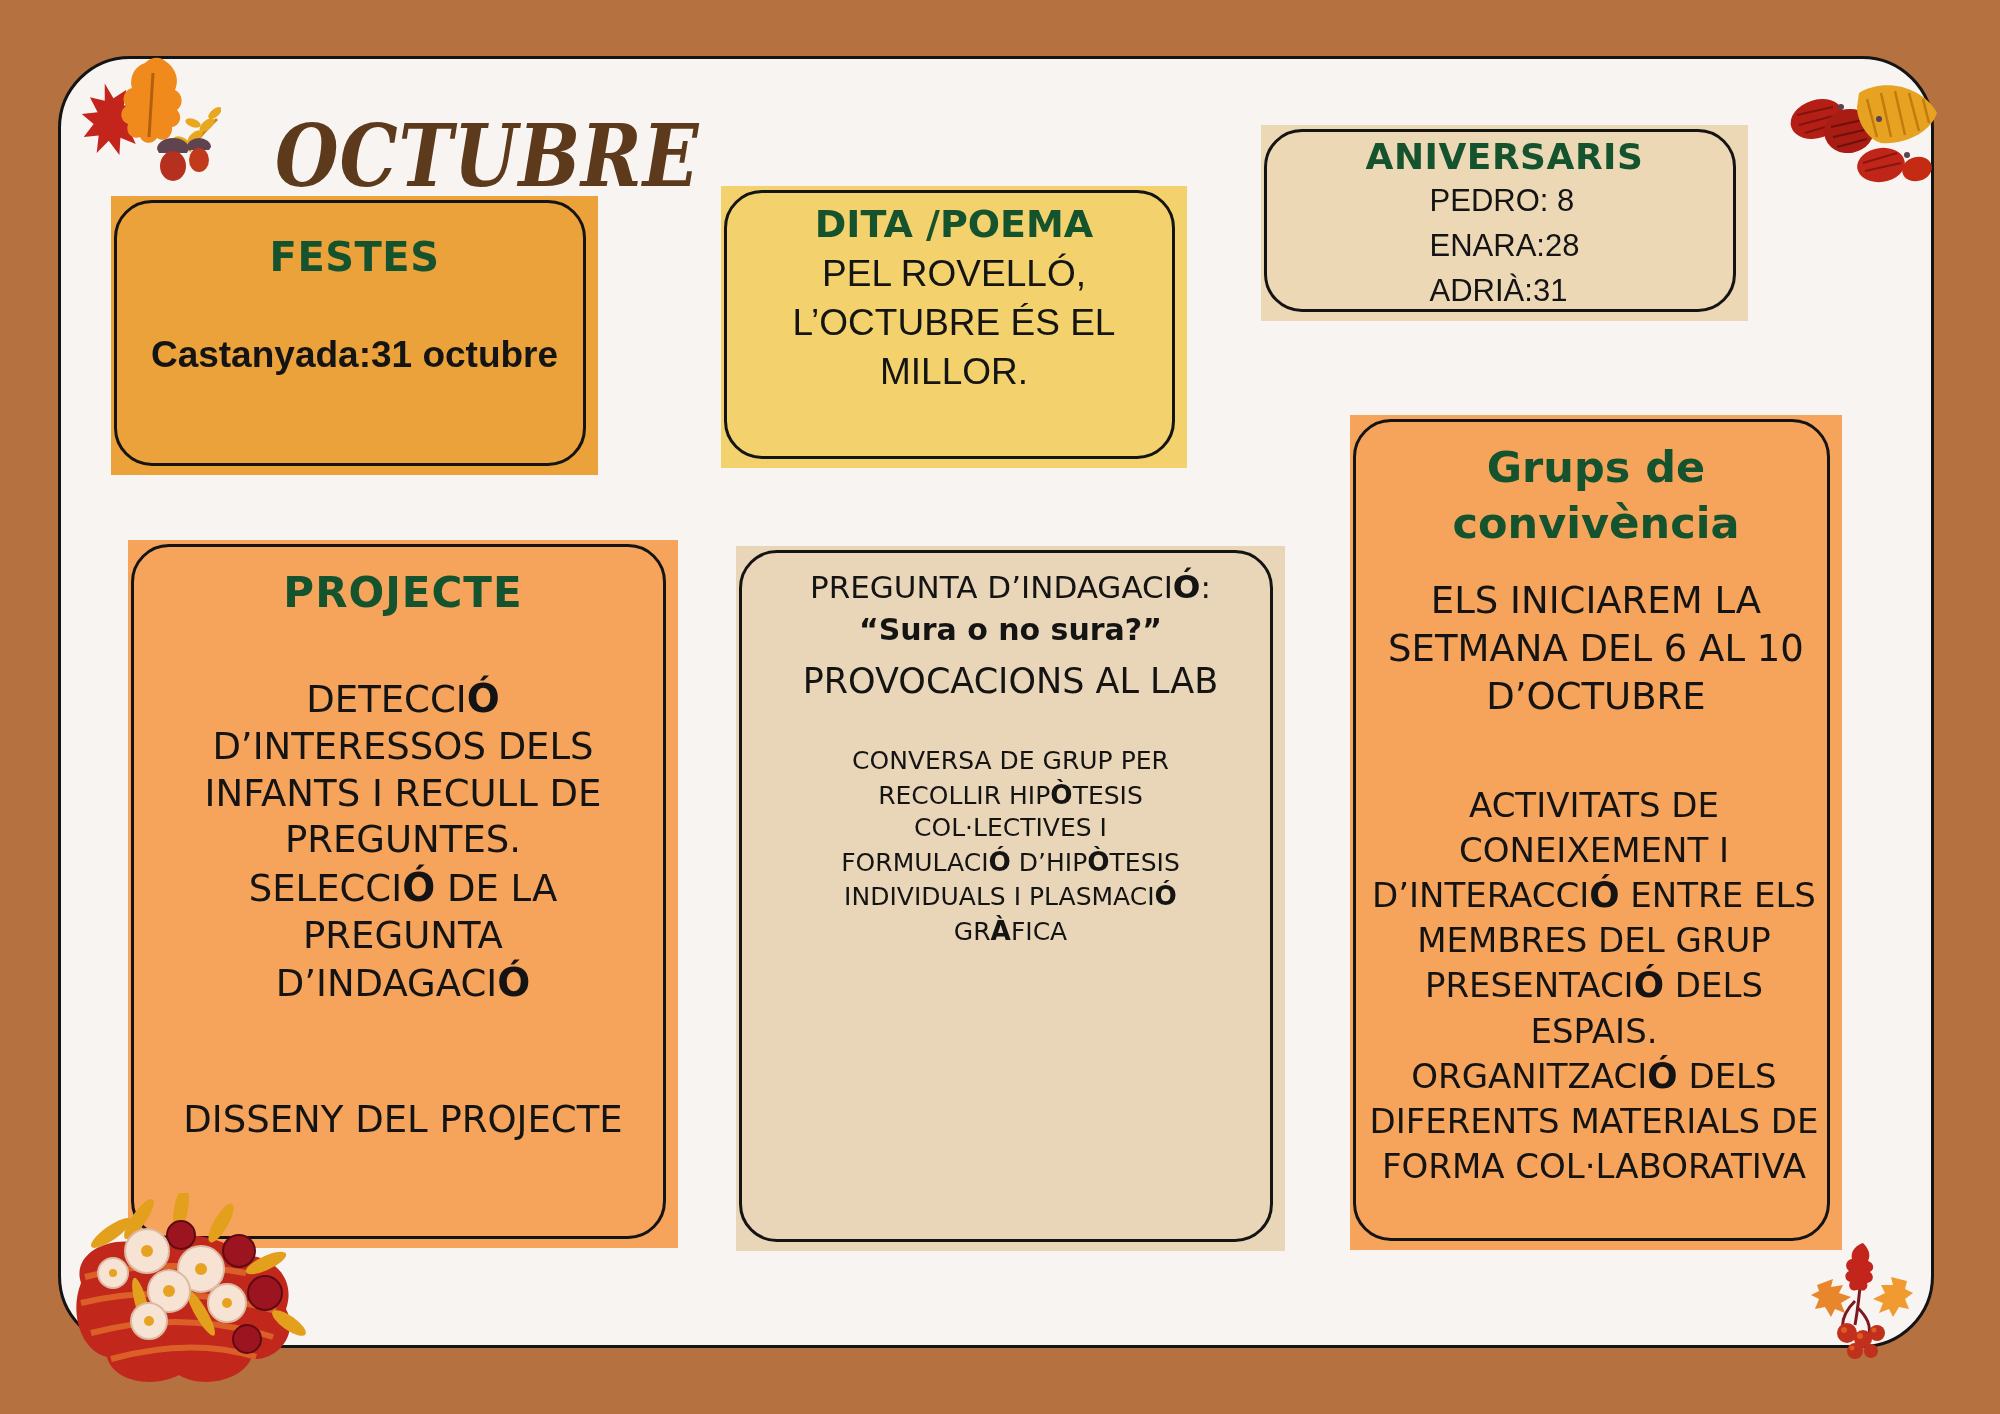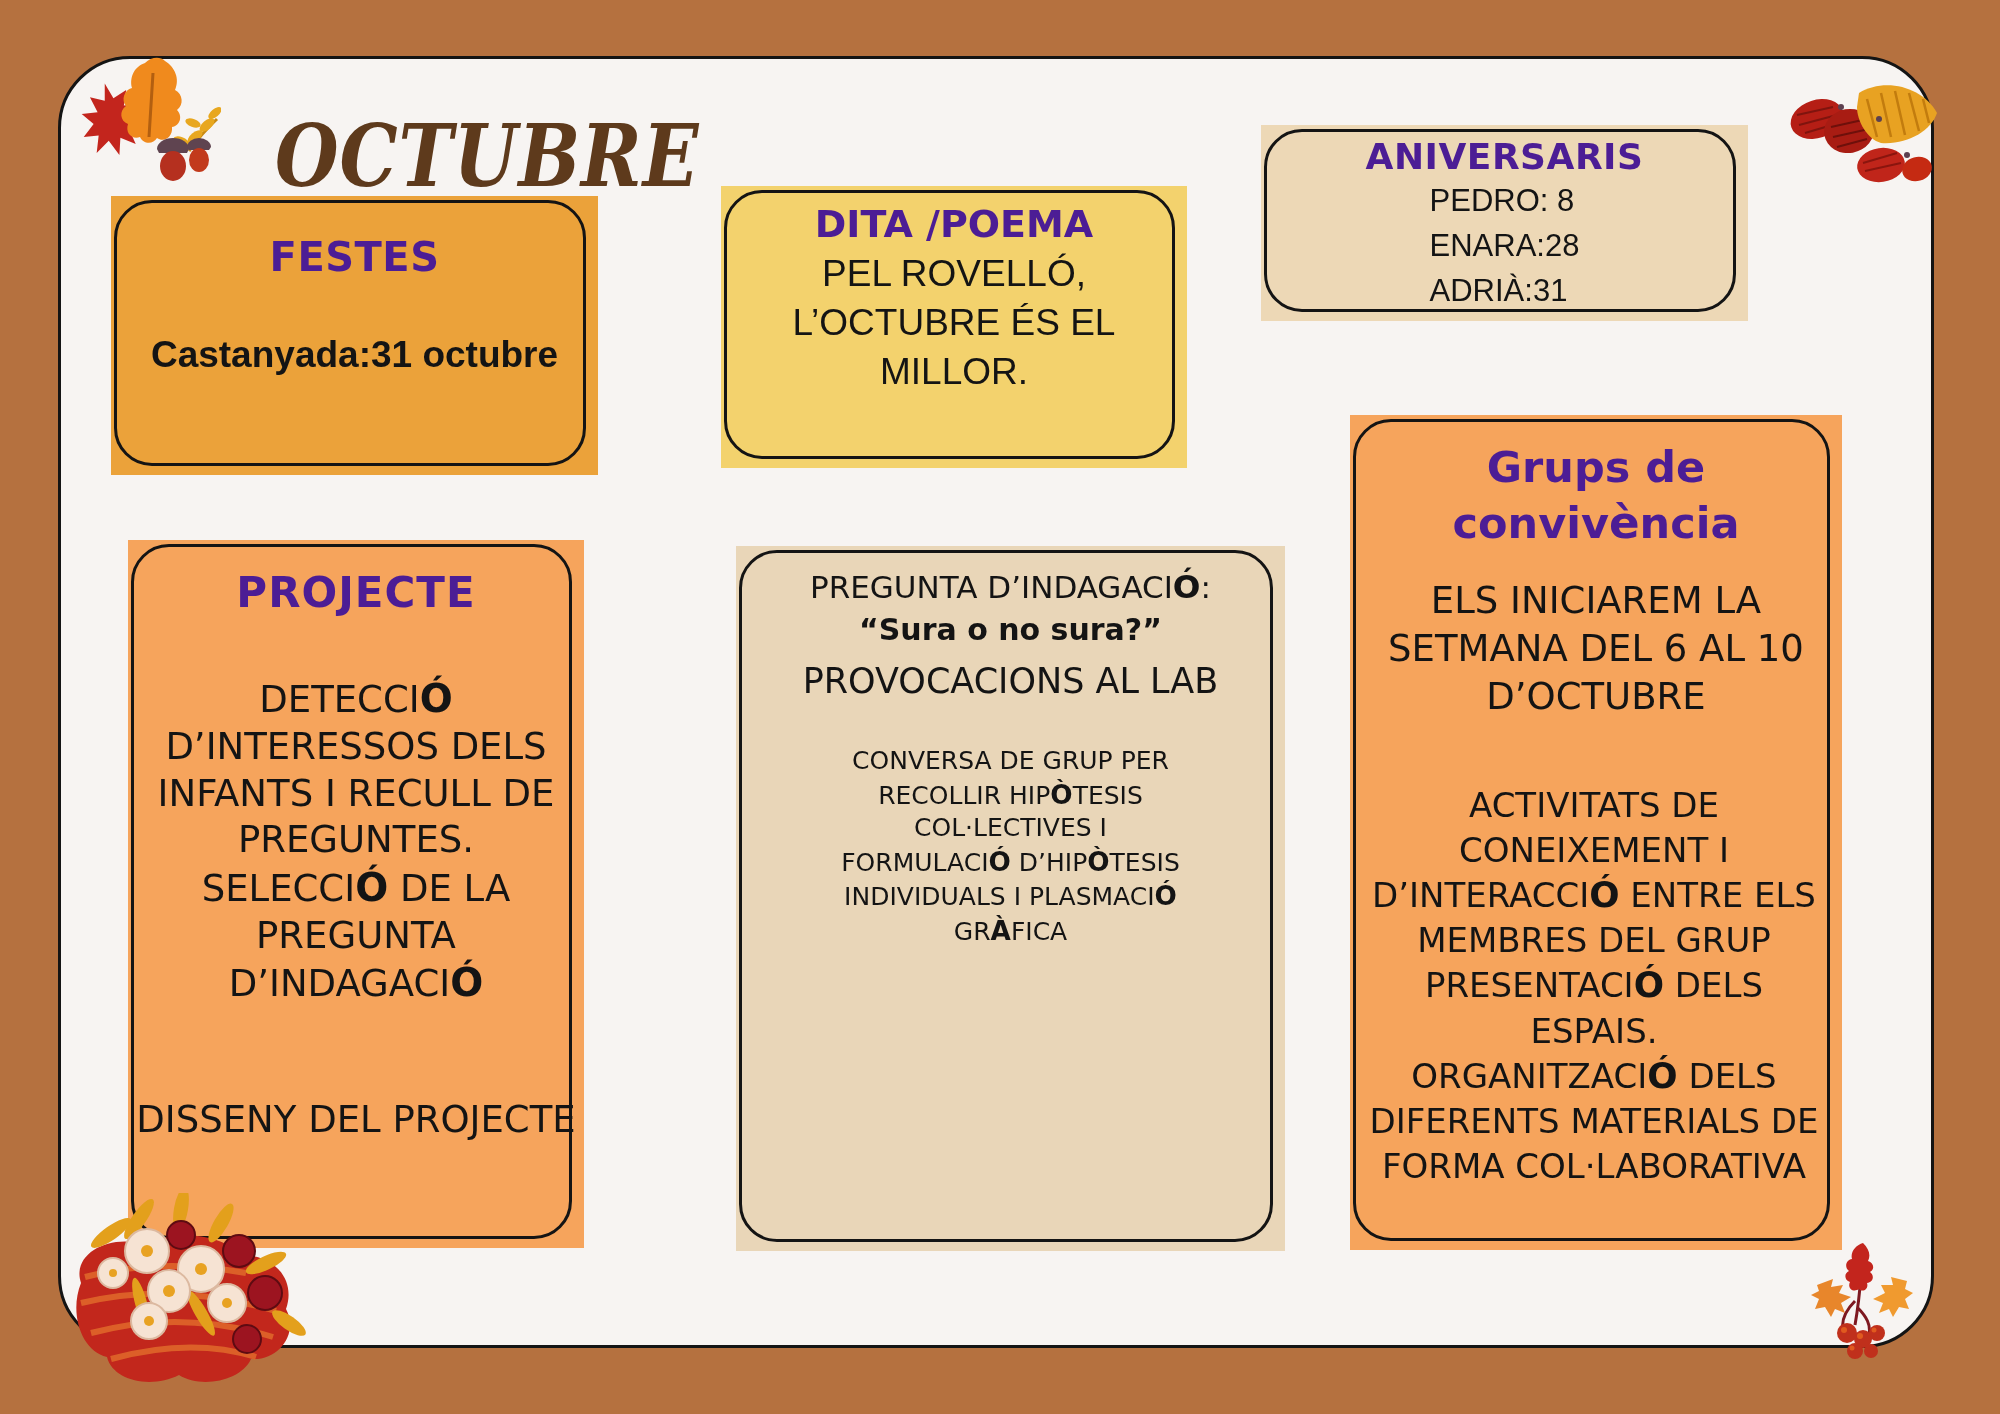--- a/index.html
+++ b/index.html
@@ -23,21 +23,21 @@
     transform:scaleX(.85);transform-origin:left top;white-space:nowrap;
   }
   .decor{position:absolute;}
   .card{position:absolute;box-sizing:border-box;}
   .cardborder{
     position:absolute;left:3px;top:4px;right:12px;bottom:9px;
     border:3px solid #141414;border-radius:38px;pointer-events:none;
   }
   .card .content{position:relative;z-index:1;text-align:center;color:#141414;}
   .red-head{
-    color:#4c1d95;font-weight:bold;text-align:center;
+    color:#14532d;font-weight:bold;text-align:center;
     font-family:"DejaVu Sans",sans-serif;
   }
   .rounded-body{font-family:"DejaVu Sans",sans-serif;white-space:pre-line;}
   .arial{font-family:"Liberation Sans",sans-serif;}
   .accent-bold b{font-weight:800;font-size:1.05em;}
 
   
   .card.festes{left:108px;top:193px;width:487px;height:279px;background:#EBA23A;}
   .festes .heading{padding-top:22px;font-size:40px;letter-spacing:.5px;}
   .festes .body{margin-top:54px;font-size:37px;font-weight:bold;}
@@ -46,21 +46,21 @@
   .card.dita{left:718px;top:183px;width:466px;height:282px;background:#F3D26D;}
   .dita .heading{padding-top:16px;font-size:38px;}
   .dita .body{margin-top:4px;font-size:37px;line-height:1.32;}
 
   
   .card.aniversaris{left:1258px;top:122px;width:487px;height:196px;background:#EDD8B6;}
   .aniversaris .heading{padding-top:11px;font-size:36px;letter-spacing:.5px;}
   .aniversaris .items{margin-top:2px;font-size:31px;line-height:1.45;display:inline-block;text-align:left;}
 
   
-  .card.projecte{left:125px;top:537px;width:456px;height:708px;background:#F6A45C;}
+  .card.projecte{left:125px;top:537px;width:550px;height:708px;background:#F6A45C;}
   .projecte .heading{padding-top:28px;font-size:42px;letter-spacing:1px;}
   .projecte .body1{margin-top:58px;font-size:37px;line-height:1.26;text-align:center;}
   .projecte .body2{margin-top:90px;font-size:37px;}
 
   
   .card.investigacio{left:733px;top:543px;width:549px;height:705px;background:#E9D6B8;}
   .investigacio .heading{padding-top:12px;font-size:38px;letter-spacing:-1px;}
   .investigacio .line1{margin-top:22px;font-size:31px;}
   .investigacio .quote{margin-top:6px;font-size:30px;font-weight:bold;}
   .investigacio .line3{margin-top:14px;font-size:35px;}

